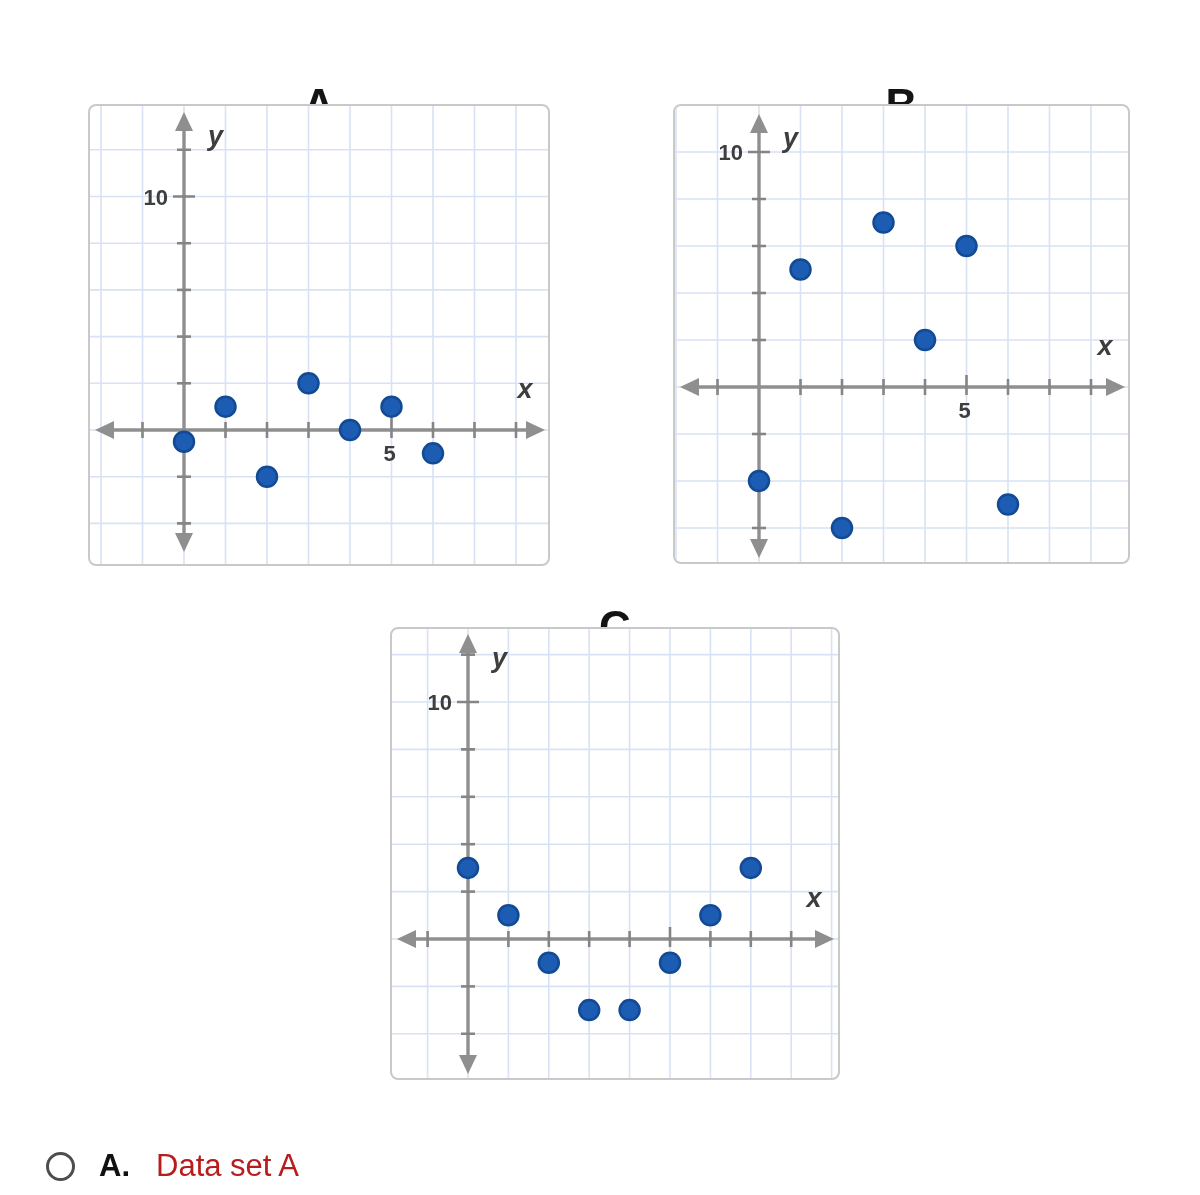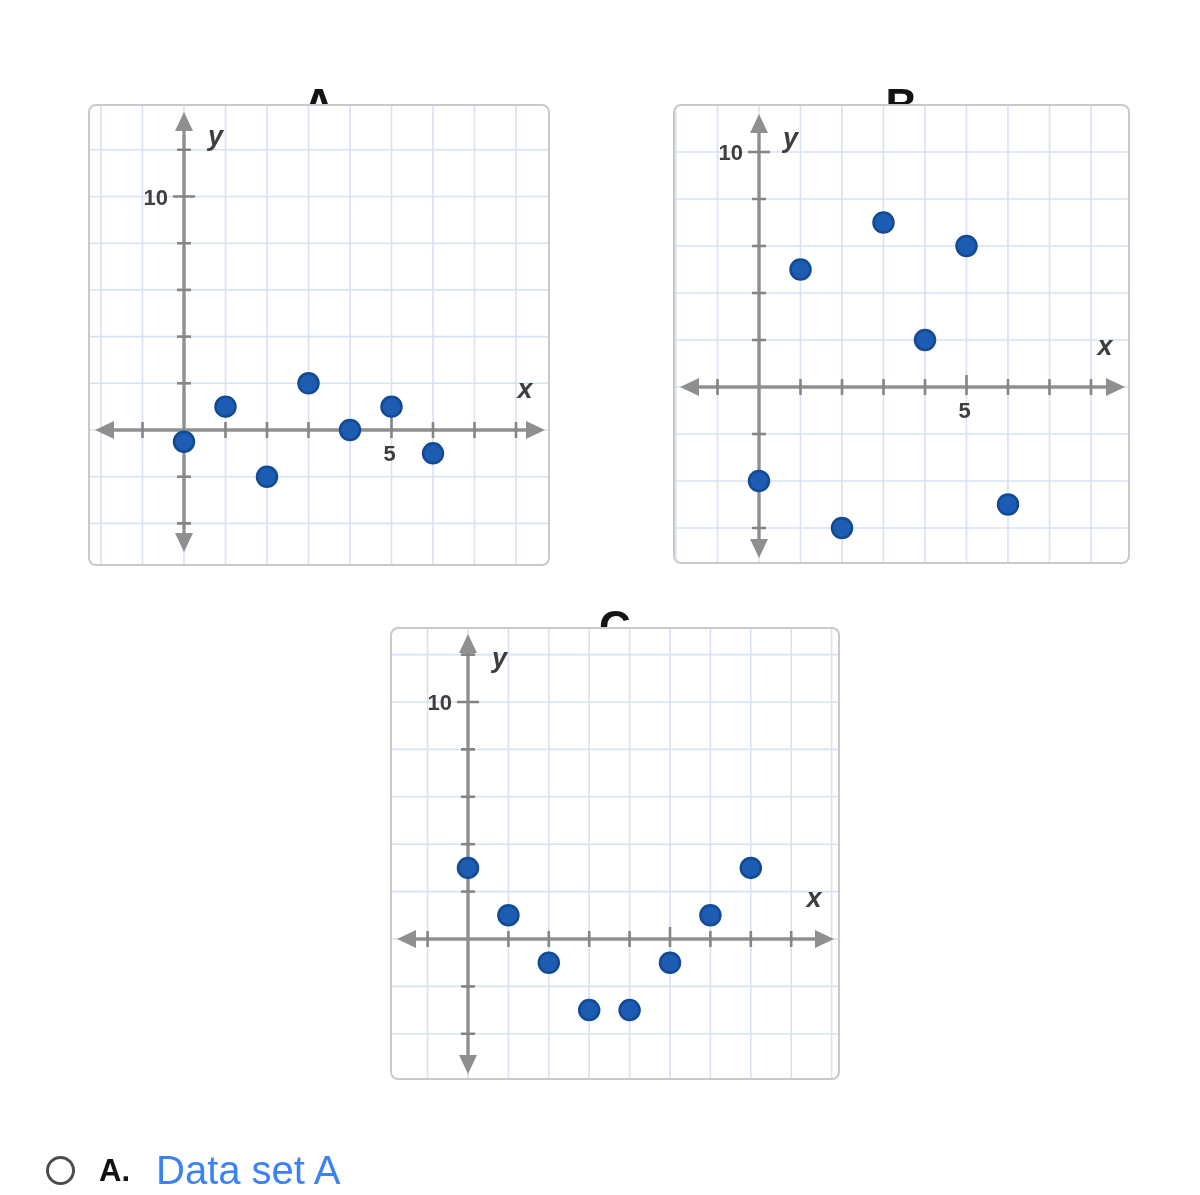--- a/index.html
+++ b/index.html
@@ -39,21 +39,21 @@
     border-radius:50%;
     background:#ffffff;
     flex:0 0 auto;
   }
   .opt-letter{
     margin-left:24px;
     font-size:31px;font-weight:700;color:#111111;
   }
   .opt-text{
     margin-left:26px;
-    font-size:40px;font-weight:400;color:#3b82f6;
+    font-size:31px;font-weight:400;color:#b91c1c;
   }
 </style>
 </head>
 <body>
 
 <div class="page">
 
   <h2 class="chart-title" style="left:88px;width:462px;top:46px;">A</h2>
   <div class="panel" style="left:88px;top:104px;width:462px;height:462px;">
     <svg width="458" height="458">

